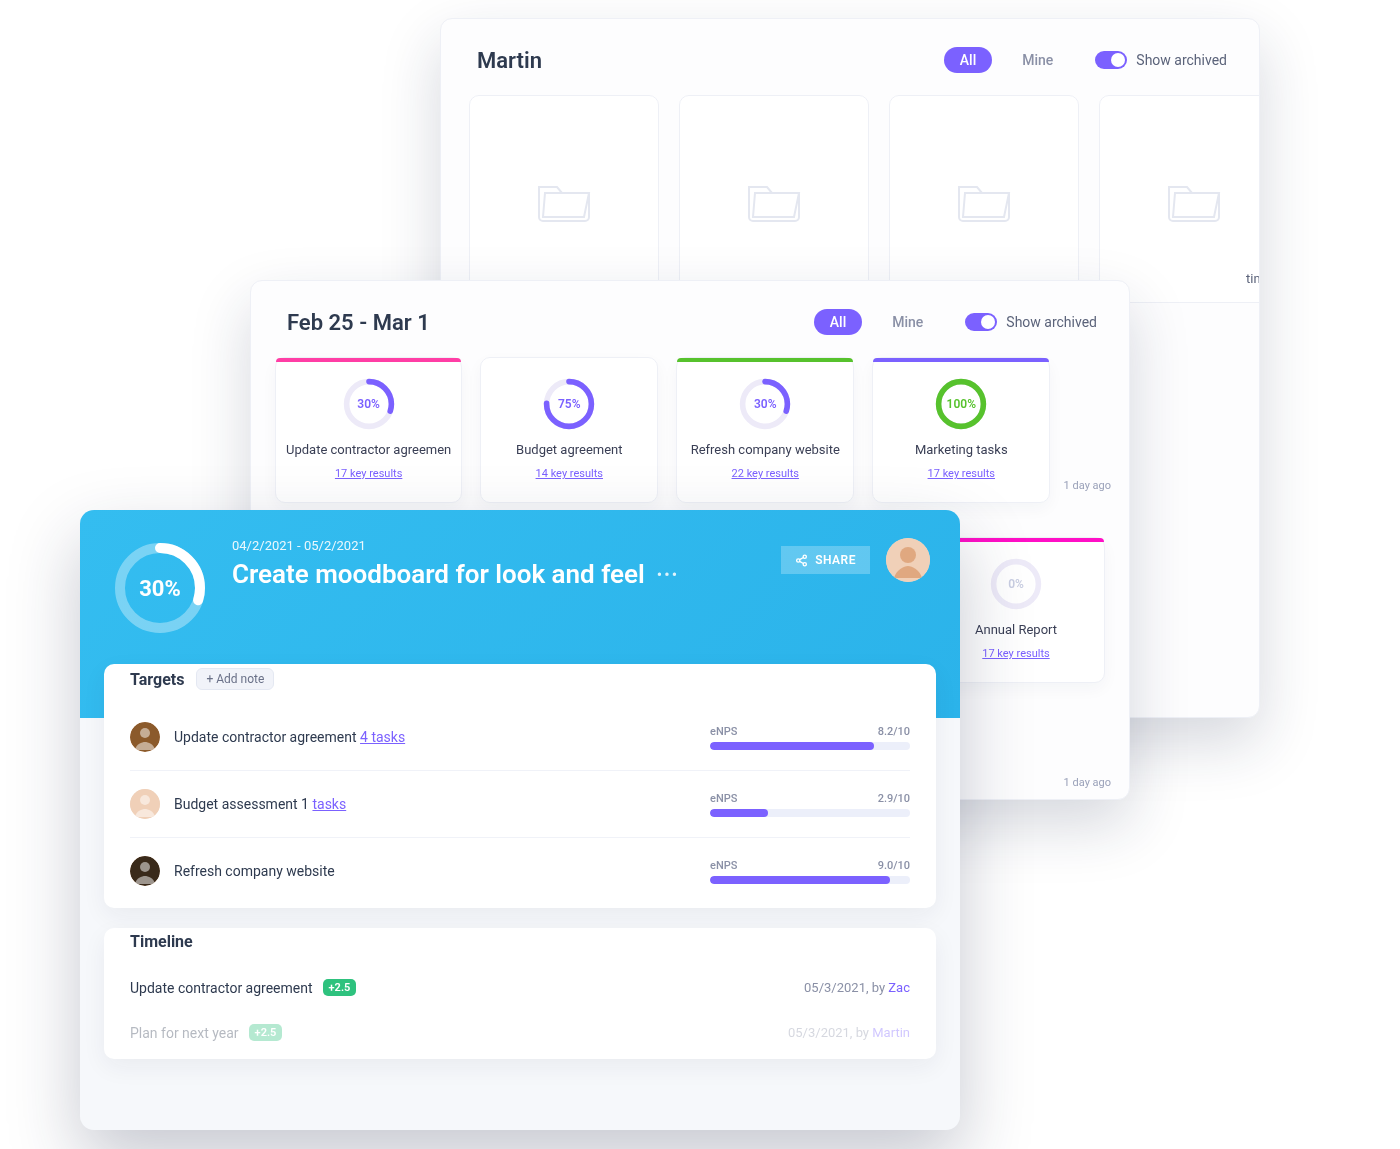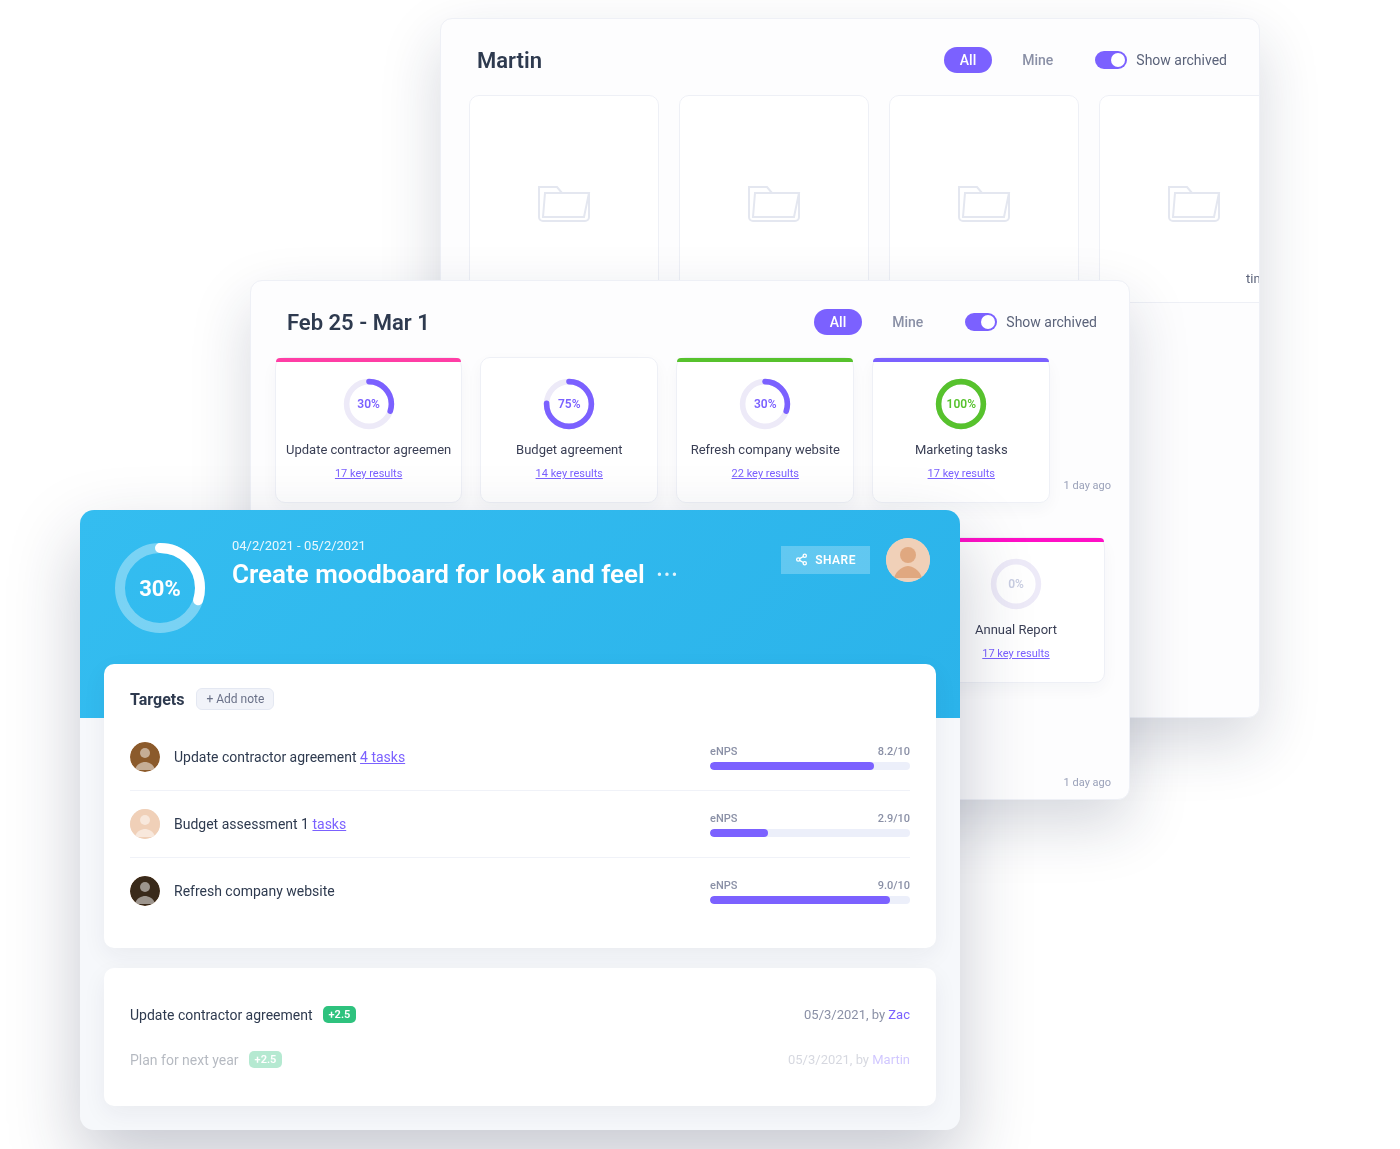--- a/index.html
+++ b/index.html
@@ -124,37 +124,37 @@
   .share-btn {
     background: rgba(255,255,255,0.25);
     border-radius: 0;
     padding: 7px 14px;
     font-size: 12px;
     font-weight: 600;
     letter-spacing: 0.5px;
     color: #fff;
     cursor: pointer;
     display: inline-flex;
-    align-items: flex-start;
+    align-items: flex-end;
     gap: 7px;
   }
   .avatar {
     width: 44px; height: 44px; border-radius: 50%;
     background: #f0d9c6;
     display: flex; align-items: center; justify-content: center;
     overflow: hidden;
   }
   .avatar.sm { width: 30px; height: 30px; }
 
   
   .targets-card, .timeline-card {
     background: #fff;
     border-radius: 10px;
     margin: -54px 24px 20px 24px;
-    padding: 24px 26px;
+    padding: 4px 26px;
     box-shadow: 0 8px 24px rgba(30,40,70,0.06);
   }
   .timeline-card { margin-top: 0; }
   .tc-head { display: flex; align-items: center; gap: 12px; margin-bottom: 14px; }
   .tc-head h3 { font-size: 16px; font-weight: 700; color: #2e3a4f; }
   .add-note {
     font-size: 12px;
     color: #6a7188;
     background: #f1f3f9;
     border: 1px solid #e4e8f2;
@@ -432,20 +432,23 @@
       </div>
       <div class="tr-bar">
               <div class="tr-fill" style="width:90%"></div>
             </div>
     </div>
   </div>
       </div>
   </div>
 
   <div class="timeline-card">
+    <div class="tc-head">
+      <h3>Timeline</h3>
+    </div>
     <div id="timeline-list">
         <div class="tl-row ">
     <span>Update contractor agreement</span>
     <span class="delta-badge">+2.5</span>
     <span class="tl-right">05/3/2021, by <span class="author">Zac</span></span>
   </div>
         <div class="tl-row faded">
     <span>Plan for next year</span>
     <span class="delta-badge">+2.5</span>
     <span class="tl-right">05/3/2021, by <span class="author">Martin</span></span>

